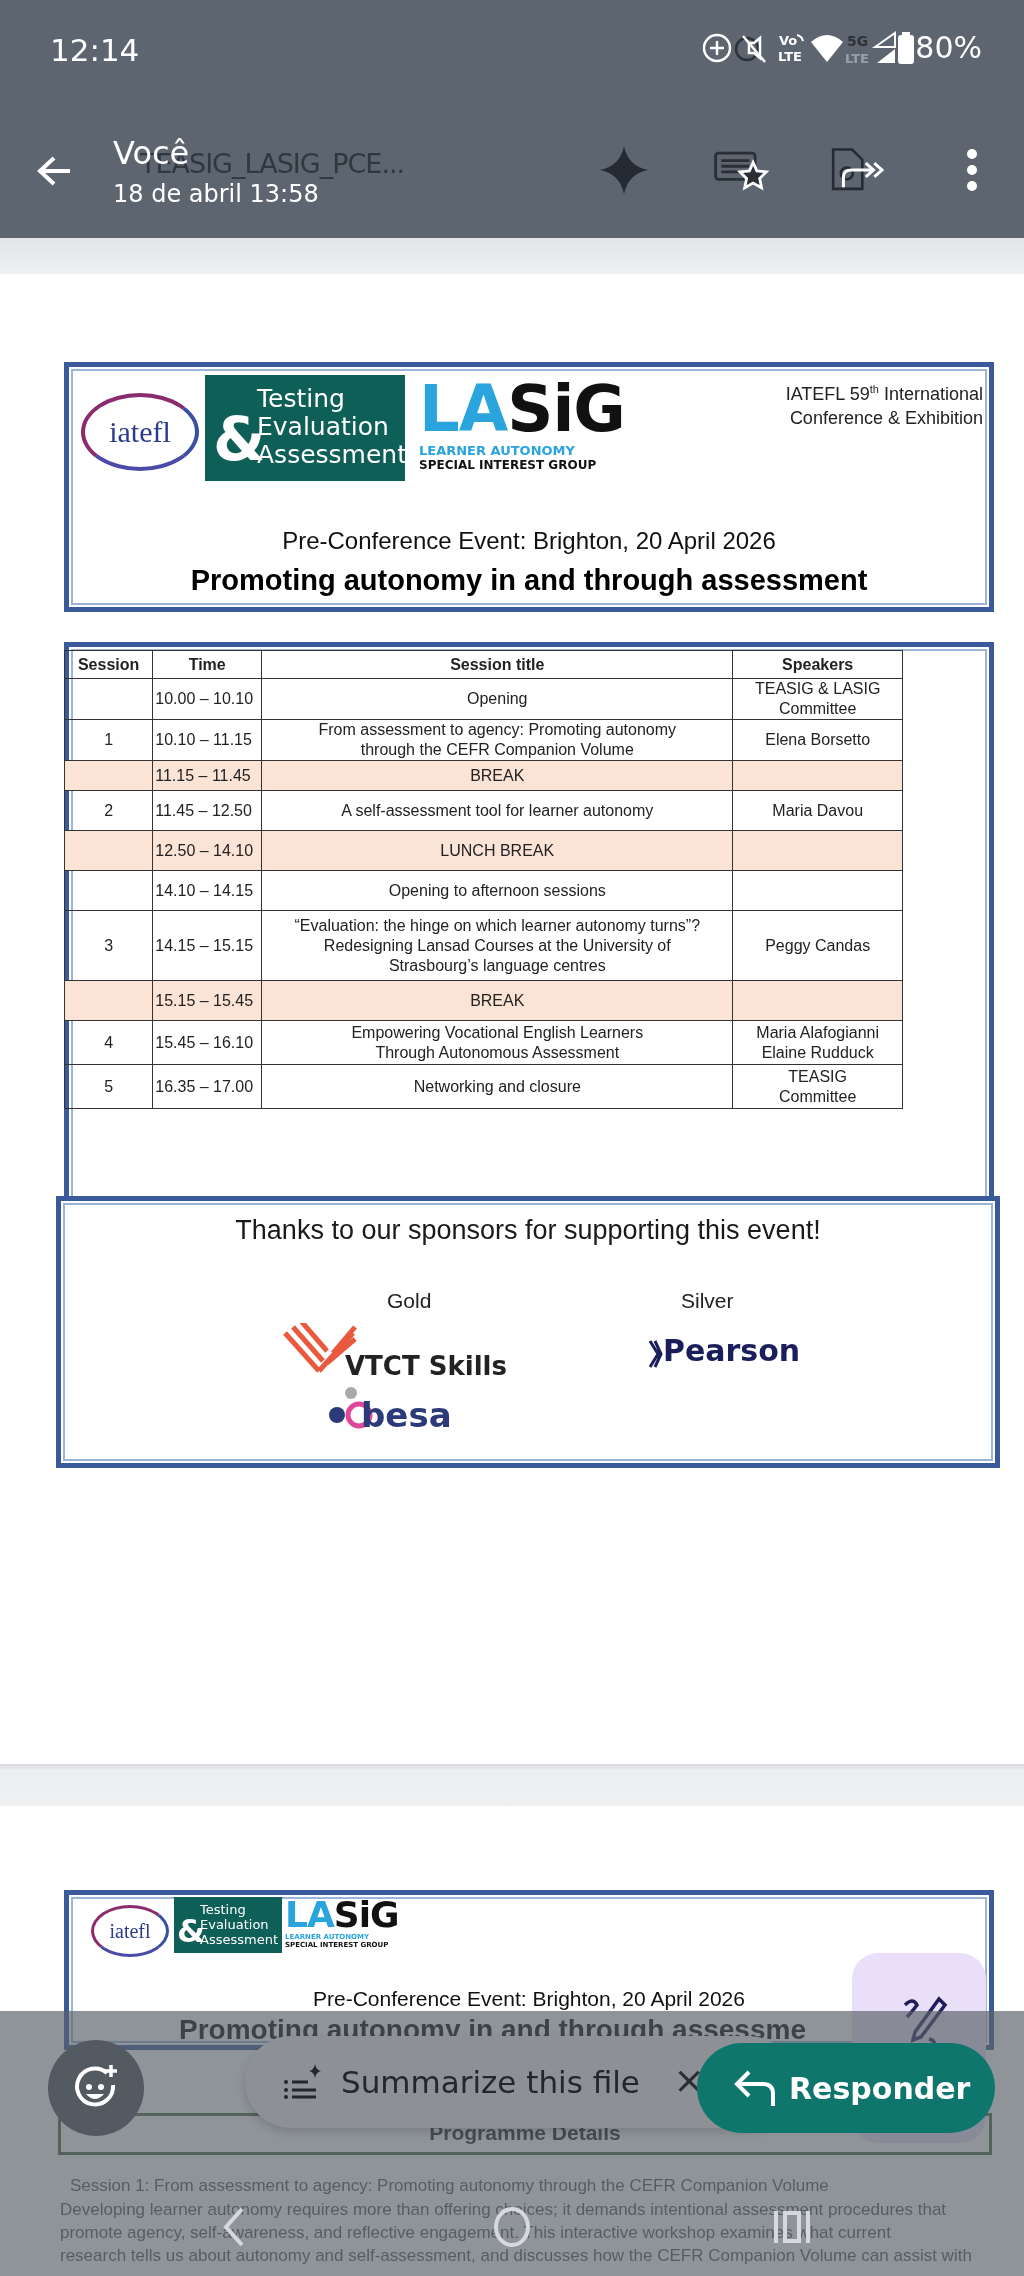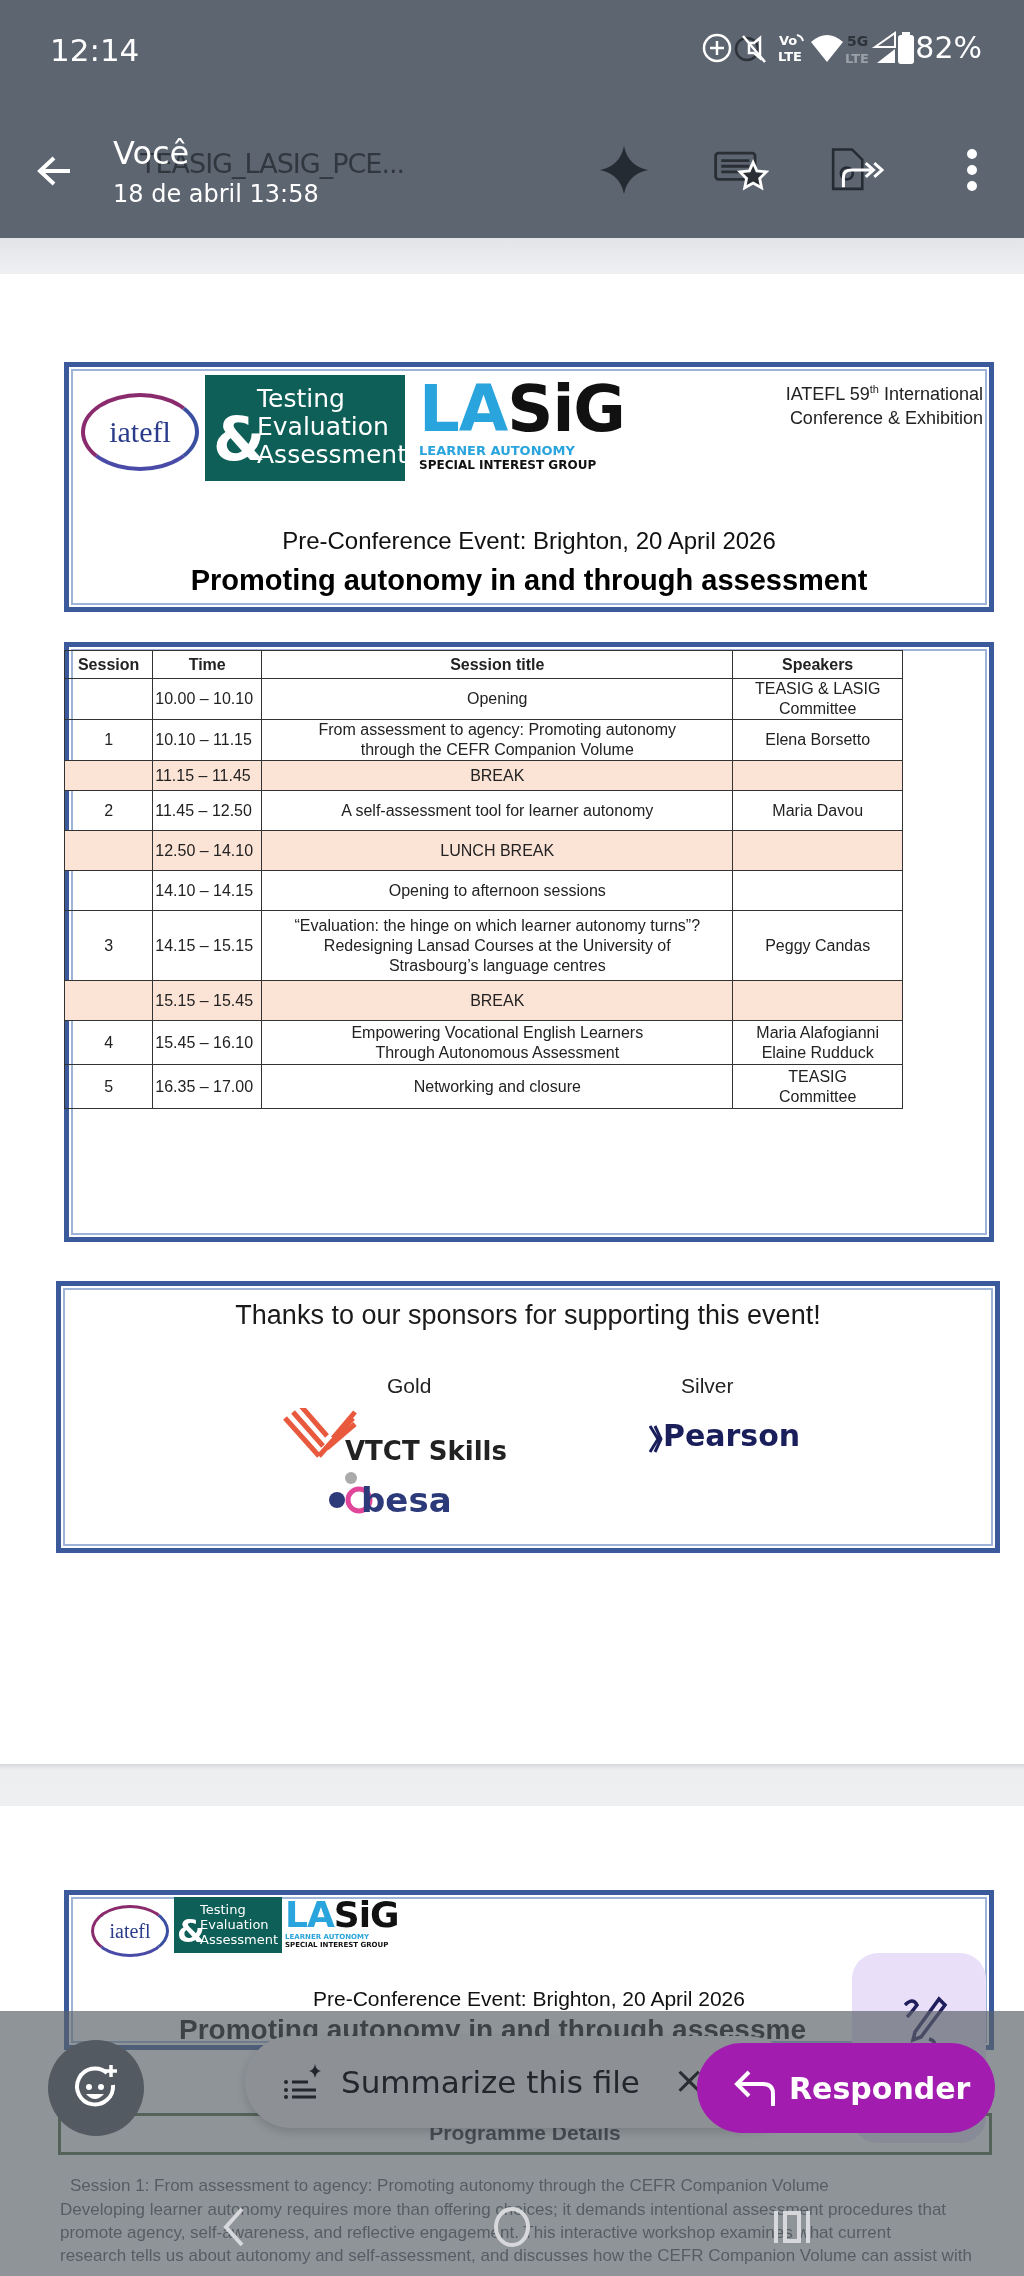--- a/index.html
+++ b/index.html
@@ -53,21 +53,21 @@
   .page-sep { position: absolute; left: 0; top: 1764px; width: 1024px; height: 42px; background: linear-gradient(#d8d9dc 0, #eceef0 6px, #eef0f2 100%); }
 
   
   .dim { position: absolute; left: 0; top: 2011px; width: 1024px; height: 265px; background: rgba(90,97,105,0.68); }
   .fab-edit { position: absolute; left: 852px; top: 1953px; width: 134px; height: 190px; background: #eadff9; border-radius: 26px; }
   .fab-edit-icon { position: absolute; left: 895px; top: 1993px; width: 56px; height: 60px; }
   .emoji-btn { position: absolute; left: 48px; top: 2040px; width: 96px; height: 96px; border-radius: 50%; background: #535a62; display: flex; align-items: center; justify-content: center; }
   .summ-pill { position: absolute; left: 245px; top: 2036px; width: 550px; height: 92px; border-radius: 46px; background: #8d9196; display: flex; align-items: center; box-shadow: 0 4px 10px rgba(0,0,0,.15); }
   .summ-label { color: #23272c; font-size: 31px; margin-left: 18px; font-family: "DejaVu Sans", sans-serif; }
   .summ-x { position: absolute; right: 90px; top: 22px; font-size: 38px; color: #2a2e33; font-family: "DejaVu Sans", sans-serif; }
-  .reply-pill { position: absolute; left: 697px; top: 2043px; width: 298px; height: 90px; border-radius: 45px; background: #a21caf; display: flex; align-items: center; }
+  .reply-pill { position: absolute; left: 697px; top: 2043px; width: 298px; height: 90px; border-radius: 45px; background: #0f766e; display: flex; align-items: center; }
   .reply-label { color: #fff; font-size: 30px; font-weight: bold; font-family: "DejaVu Sans", sans-serif; margin-left: 12px; }
 
   .prog-box { position: absolute; left: 58px; top: 2113px; width: 934px; height: 42px; border: 3px solid #48683a; }
   .prog-label { position: absolute; left: 0; width: 100%; top: 5px; text-align: center; font-size: 21px; font-weight: bold; color: #1c1e20; font-family: "Liberation Sans", sans-serif; }
   .body-text { position: absolute; left: 60px; width: 930px; color: #4d5359; font-size: 17px; font-family: "Liberation Sans", sans-serif; line-height: 23px; text-align: justify; }
 
   .navbar { position: absolute; left: 0; top: 2180px; width: 1024px; height: 96px; }
   .nav-btn { position: absolute; top: 22px; height: 50px; display: flex; align-items: center; justify-content: center; }
 </style>
 </head>
@@ -108,21 +108,21 @@
           <path d="M30 16 L50 2 L50 16 Z" fill="none" stroke="#fff" stroke-width="2"></path>
           <path d="M32 32 L50 18 L50 32 Z" fill="#fff"></path>
         </svg>
     </span>
     <span class="si">
       <svg width="18" height="32" viewBox="0 0 18 32">
           <rect x="5" y="0" width="8" height="3" fill="#fff"></rect>
           <rect x="1" y="3" width="16" height="29" rx="3" fill="#fff"></rect>
         </svg>
     </span>
-    <span class="pct">82%</span>
+    <span class="pct">80%</span>
   </div>
 
   <div class="back-btn">
     <svg width="50" height="50" viewBox="0 0 50 50">
         <path d="M40 25H12M24 12L10 25l14 13" stroke="#fff" stroke-width="4" fill="none"></path>
       </svg>
   </div>
   <div class="filename">TEASIG_LASIG_PCE...</div>
   <div class="sender">Você</div>
   <div class="date">18 de abril 13:58</div>
@@ -257,21 +257,21 @@
     </tr>
     <tr style="height:44px">
       <td>5</td>
       <td class="time">16.35 – 17.00</td>
       <td>Networking and closure</td>
       <td style="padding:0 40px">TEASIG Committee</td>
     </tr>
   </tbody>
 </table>
 
-<div class="frame" style="left:56px;top:1281px;width:944px;height:272px;">
+<div class="frame" style="left:56px;top:1196px;width:944px;height:272px;">
   <div class="sponsor-thanks" style="top:14px;">Thanks to our sponsors for supporting this event!</div>
   <div class="tier" style="left:326px;top:88px;">Gold</div>
   <div class="tier" style="left:620px;top:88px;">Silver</div>
 
   <svg style="position:absolute;left:222px;top:122px;" width="74" height="52" viewBox="0 0 74 52">
     <g stroke="#e8593d" stroke-width="5">
       <path d="M2 10 L36 48"></path>
         <path d="M10 4 L40 38"></path>
         <path d="M18 -2 L44 28"></path>
       <path d="M36 48 L70 10"></path>

